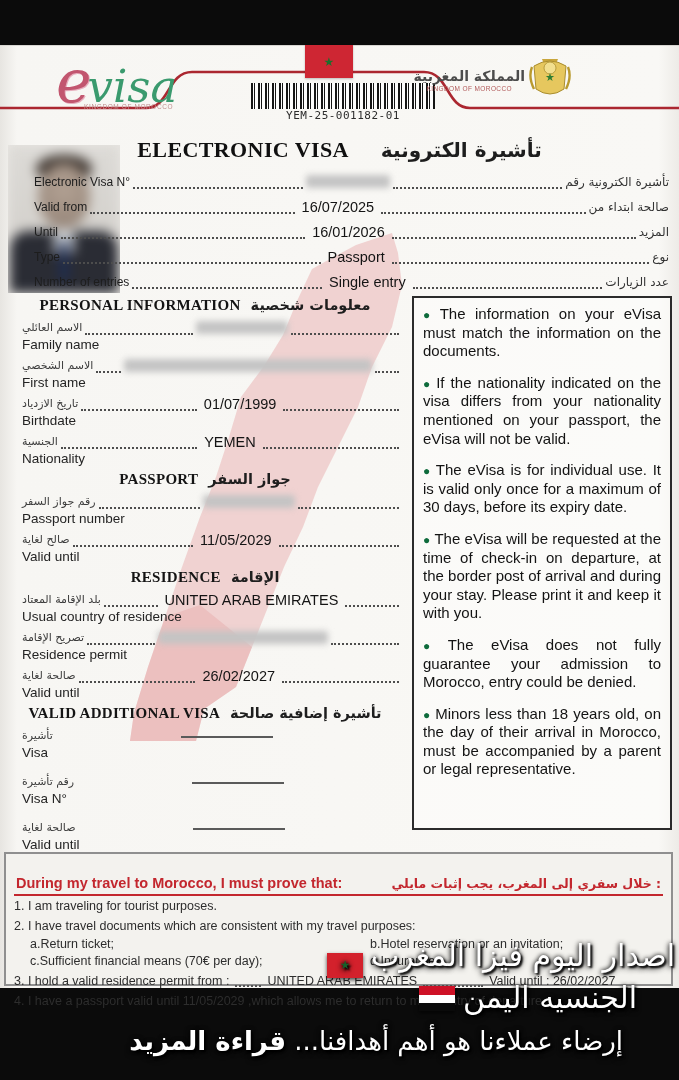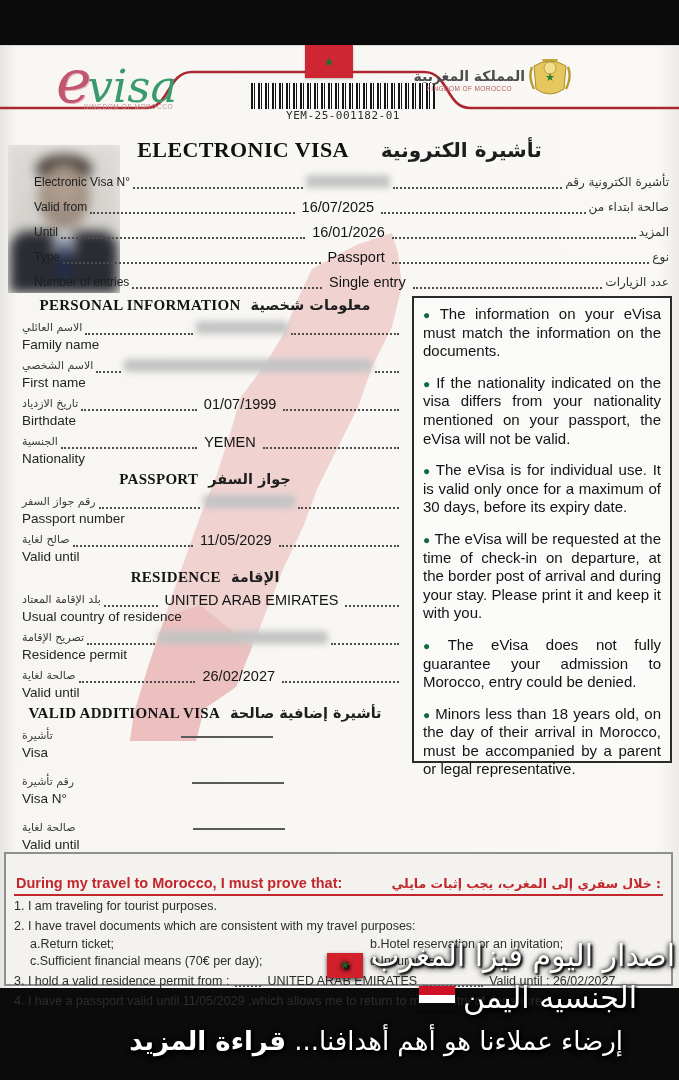--- a/index.html
+++ b/index.html
@@ -57,21 +57,21 @@
   .sec-ar{font-family:"DejaVu Sans",sans-serif;font-weight:bold;font-size:14.5px;color:#1e1e1e;}
   .fblock{padding-left:22px;padding-right:8px;margin-bottom:5px;}
   .fline{display:flex;align-items:center;height:17px;}
   .f-ar{font-size:11px;color:#3c3c3c;font-family:"DejaVu Sans",sans-serif;white-space:nowrap;}
   .f-val{font-size:14.5px;color:#141414;white-space:nowrap;padding:0 4px;}
   .f-en{font-size:13.5px;color:#242424;margin-top:1px;}
   .addl .fblock{margin-bottom:13px;}
   .blank-line{width:92px;border-bottom:2px solid #5a5a5a;height:2px;}
   .sp{flex:1 1 auto;}
   
-  .panel{position:absolute;left:412px;top:251px;width:260px;height:467px;border:2px solid #2b2b2b;
+  .panel{position:absolute;left:412px;top:251px;width:260px;height:534px;border:2px solid #2b2b2b;
          background:rgba(253,253,251,.55);box-sizing:border-box;padding:7px 9px 0;}
   .panel p{margin:0 0 13px;font-size:15px;line-height:1.24;color:#131313;text-align:justify;}
   .bullet{color:#0e6b3c;font-size:12px;margin-right:4px;}
   
   .rules{position:absolute;left:4px;top:807px;width:669px;height:134px;border:2px solid #8f8f8f;
          background:#f3f2ee;box-sizing:border-box;padding:20px 8px 0;}
   .rules-head{display:flex;justify-content:space-between;align-items:baseline;
               border-bottom:2px solid #c3272e;padding:1px 2px 3px;}
   .rh-en{color:#c3272e;font-weight:bold;font-size:14.5px;}
   .rh-ar{color:#c3272e;font-weight:bold;font-size:12.5px;font-family:"DejaVu Sans",sans-serif;}

